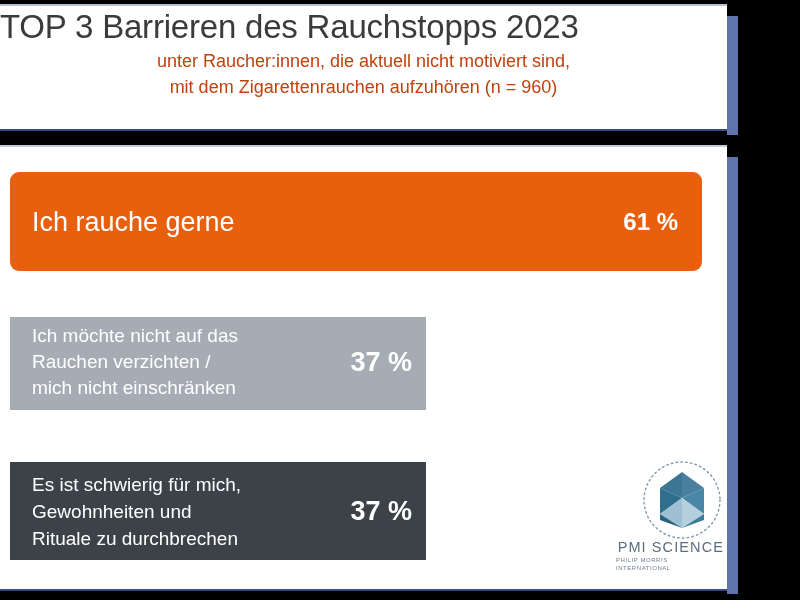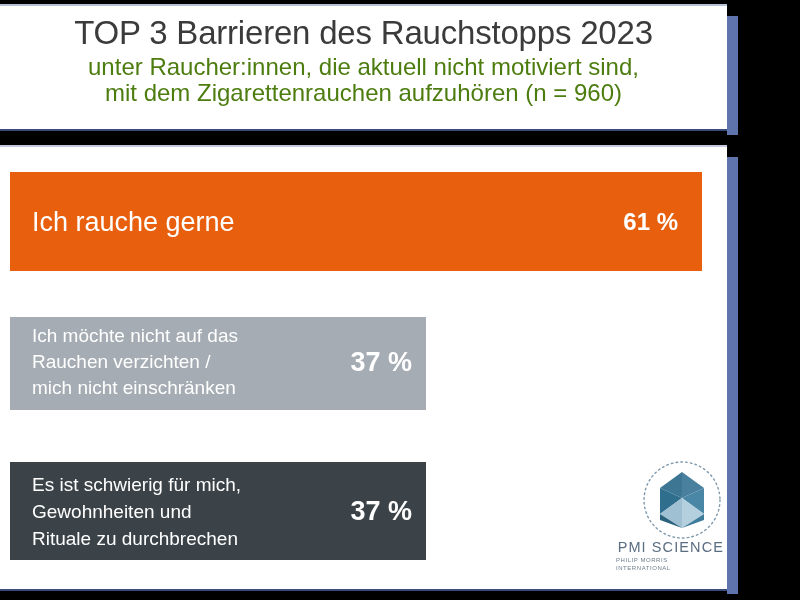--- a/index.html
+++ b/index.html
@@ -44,37 +44,35 @@
     background: #5f74ad;
   }
   .header-inner {
     position: absolute;
     left: 0;
     top: 0;
     width: 727px;
     height: 127px;
     display: flex;
     flex-direction: column;
-    align-items: center;
     justify-content: flex-start;
-    padding-top: 6px;
     box-sizing: border-box;
   }
   .title {
     font-size: 33px;
     line-height: 42px;
     color: #3b3b3b;
     font-weight: 400;
     letter-spacing: -0.2px;
     white-space: nowrap;
   }
   .subtitle {
-    font-size: 24px;
+    font-size: 18px;
     line-height: 26px;
-    color: #4d7c0f;
+    color: #c2410c;
     font-weight: 400;
     text-align: center;
     white-space: nowrap;
   }
 
   
   .main-panel {
     position: absolute;
     left: 0;
     top: 145px;
@@ -114,20 +112,21 @@
 
   
   .bar-1 {
     left: 10px;
     top: 172px;
     width: 692px;
     height: 99px;
     background: #e8600e;
     padding: 0 24px 0 22px;
     justify-content: space-between;
+    border-radius: 9px;
   }
   .bar-1 .bar-label { font-size: 27px; line-height: 34px; }
   .bar-1 .bar-value { font-size: 24px; line-height: 34px; }
 
   
   .bar-2 {
     left: 10px;
     top: 317px;
     width: 416px;
     height: 93px;

